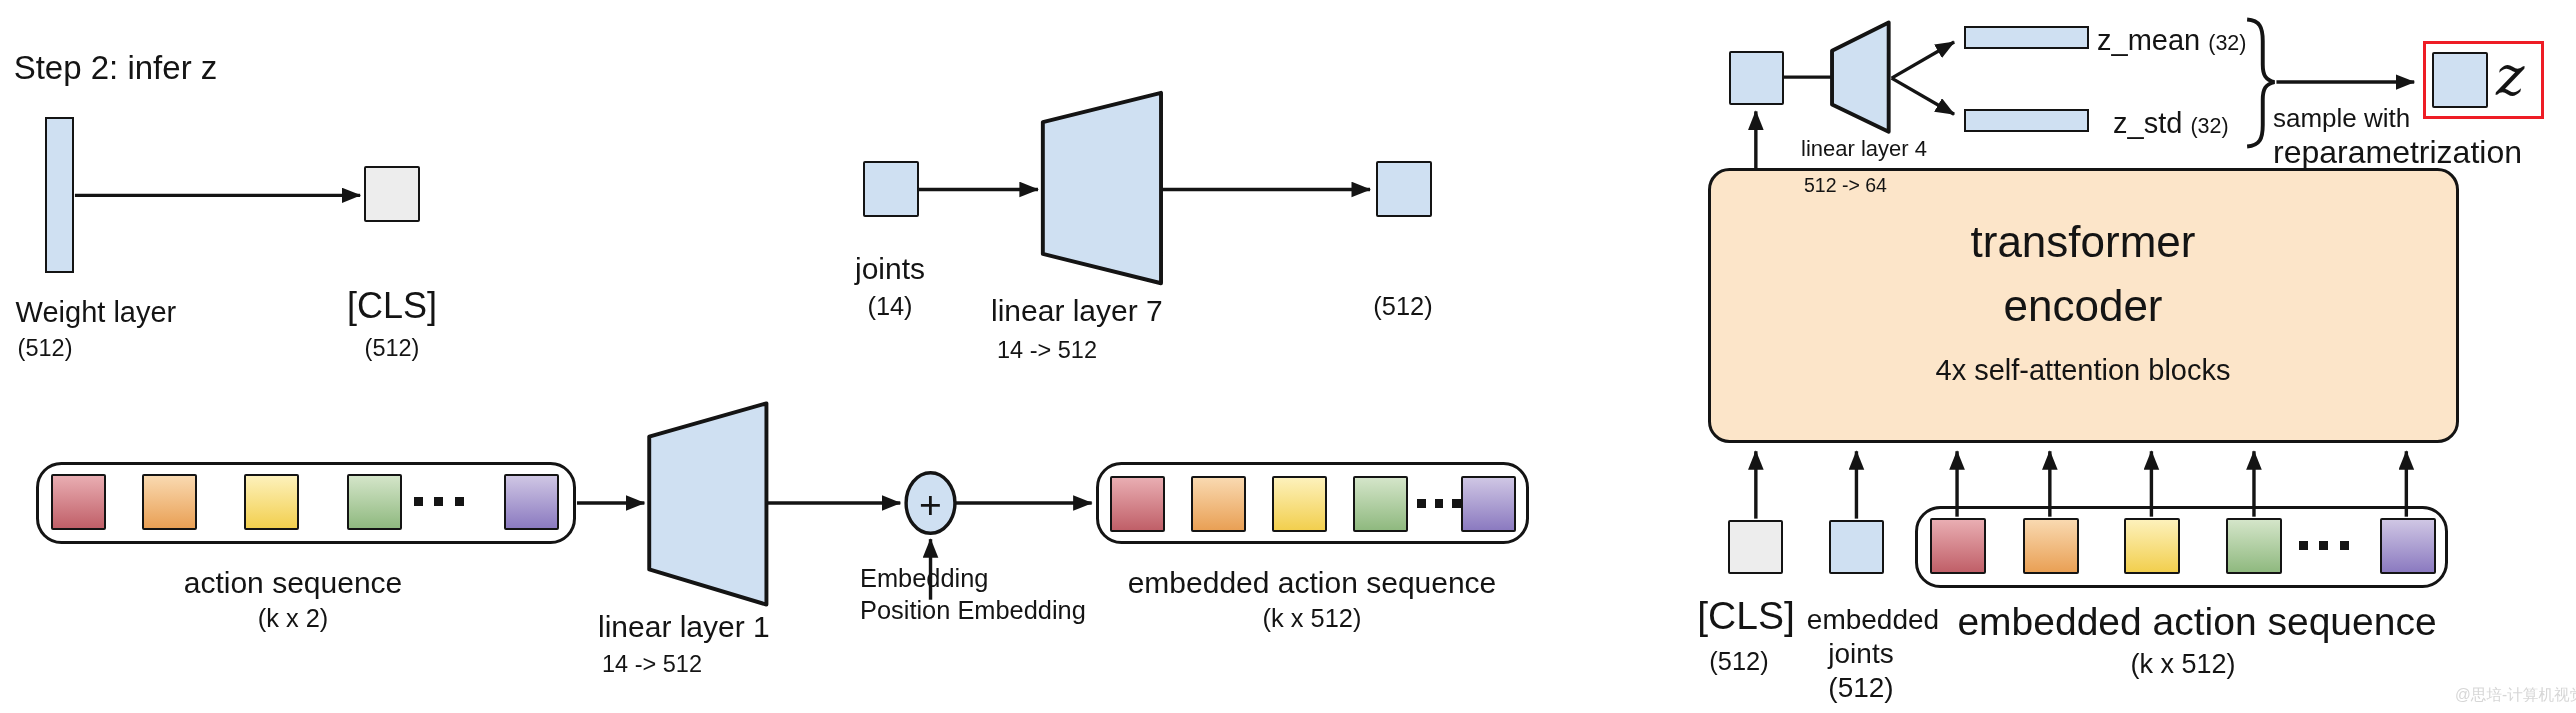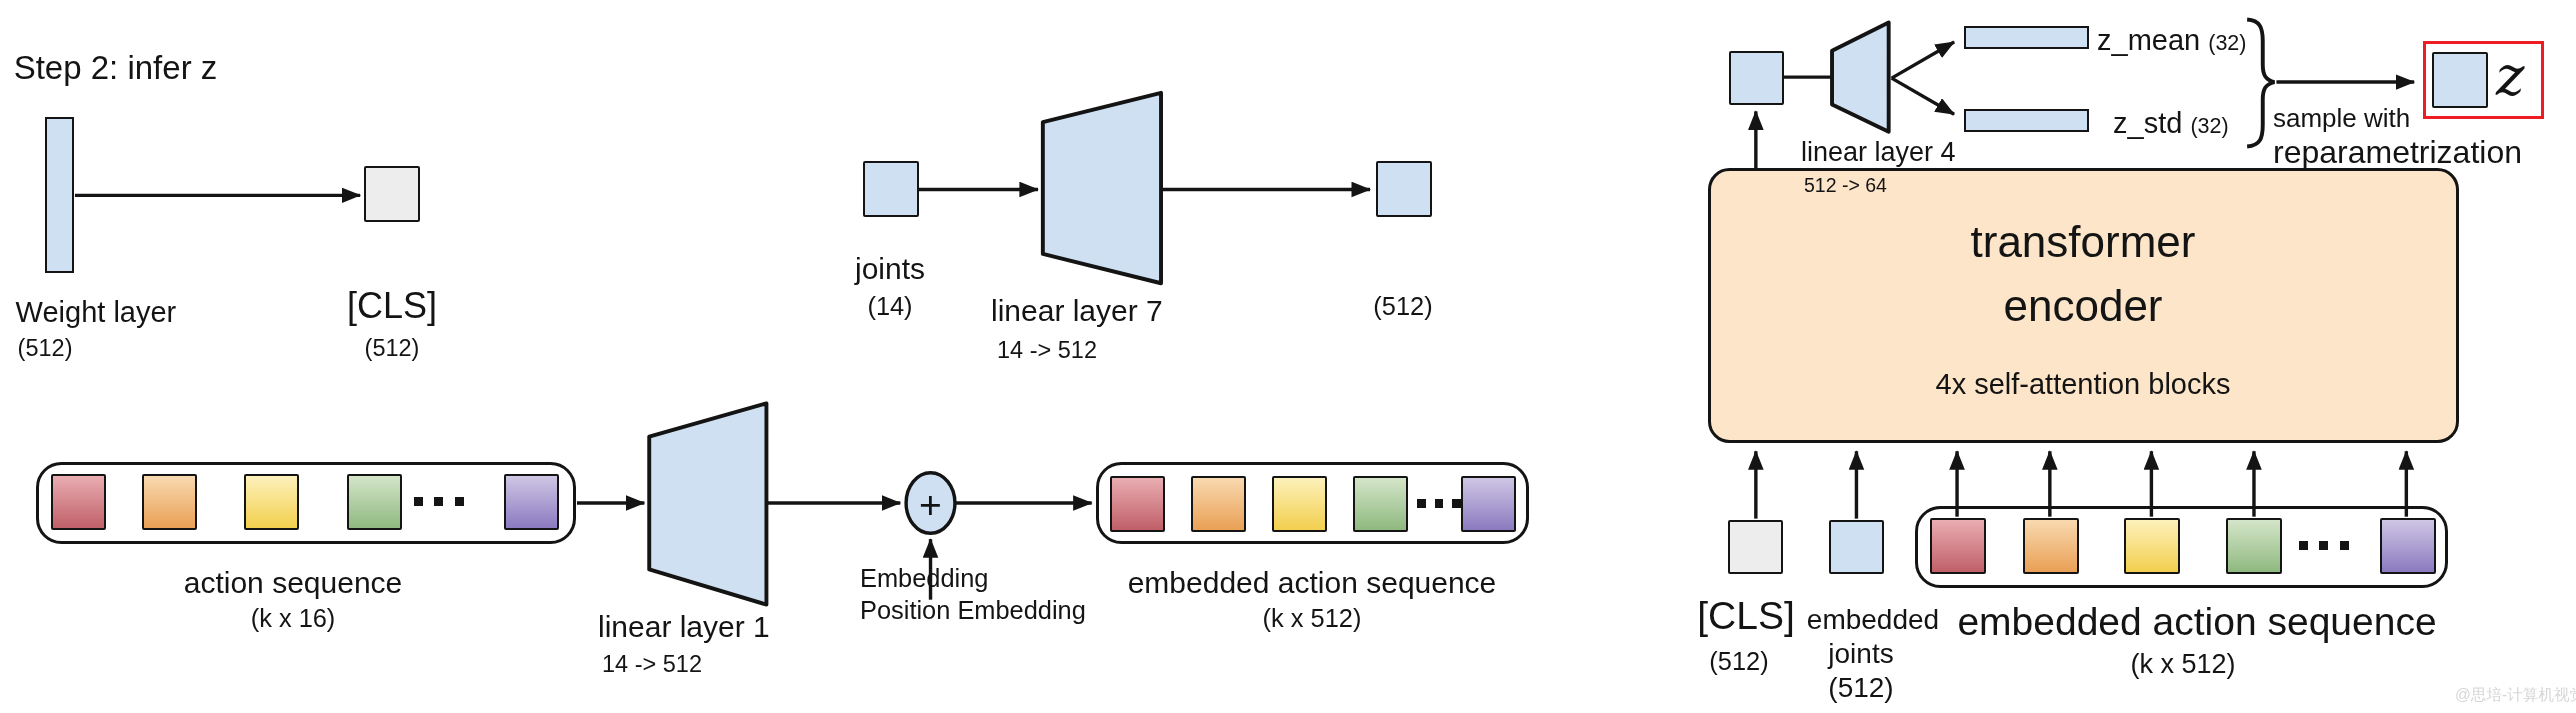--- a/index.html
+++ b/index.html
@@ -130,40 +130,40 @@
   <div class="lbl txt ctr" style="left:392px;top:286px;font-size:36px;">[CLS]</div>
   <div class="lbl txt ctr" style="left:392px;top:335px;font-size:23.5px;">(512)</div>
 
   <div class="lbl txt ctr" style="left:890px;top:252px;font-size:30px;">joints</div>
   <div class="lbl txt ctr" style="left:890px;top:292px;font-size:25.4px;">(14)</div>
   <div class="lbl txt" style="left:991px;top:294px;font-size:30px;">linear layer 7</div>
   <div class="lbl txt" style="left:997px;top:337px;font-size:23.5px;">14 -&gt; 512</div>
   <div class="lbl txt ctr" style="left:1403px;top:292px;font-size:25.4px;">(512)</div>
 
   <div class="lbl txt ctr" style="left:293px;top:566px;font-size:30px;">action sequence</div>
-  <div class="lbl txt ctr" style="left:293px;top:604px;font-size:25.4px;">(k x 16)</div>
+  <div class="lbl txt ctr" style="left:293px;top:604px;font-size:25.4px;">(k x 2)</div>
   <div class="lbl txt" style="left:598px;top:610px;font-size:30px;">linear layer 1</div>
   <div class="lbl txt" style="left:602px;top:651px;font-size:23.5px;">14 -&gt; 512</div>
   <div class="lbl txt" style="left:919px;top:483px;font-size:39px;font-weight:400;">+</div>
   <div class="lbl txt" style="left:860px;top:564px;font-size:25.4px;">Embedding</div>
   <div class="lbl txt" style="left:860px;top:596px;font-size:25.4px;">Position Embedding</div>
   <div class="lbl txt ctr" style="left:1312px;top:566px;font-size:30px;">embedded action sequence</div>
   <div class="lbl txt ctr" style="left:1312px;top:604px;font-size:25.4px;">(k x 512)</div>
 
-  <div class="lbl txt" style="left:1801px;top:137px;font-size:27px;">linear layer 4</div>
+  <div class="lbl txt" style="left:1801px;top:137px;font-size:22px;">linear layer 4</div>
   <div class="lbl txt" style="left:1804px;top:175px;font-size:19.5px;">512 -&gt; 64</div>
   <div class="lbl txt" style="left:2097px;top:23.5px;font-size:29px;"><span>z_mean</span> <span style="font-size:21.5px;">(32)</span></div>
   <div class="lbl txt" style="left:2113px;top:107px;font-size:29px;"><span>z_std</span> <span style="font-size:21.5px;">(32)</span></div>
   <div class="lbl txt" style="left:2273px;top:104px;font-size:26px;">sample with</div>
   <div class="lbl txt" style="left:2273px;top:135px;font-size:32px;">reparametrization</div>
   <div class="lbl txt zmath" style="left:2496px;top:47px;font-size:54px;">z</div>
 
   <div class="lbl txt ctr" style="left:2083px;top:281px;font-size:44px;">encoder</div>
   <div class="lbl txt ctr" style="left:2083px;top:217px;font-size:44px;">transformer</div>
-  <div class="lbl txt ctr" style="left:2083px;top:368px;font-size:29px;">4x self-attention blocks</div>
+  <div class="lbl txt ctr" style="left:2083px;top:354px;font-size:29px;">4x self-attention blocks</div>
 
   <div class="lbl txt ctr" style="left:1746px;top:594px;font-size:39px;">[CLS]</div>
   <div class="lbl txt ctr" style="left:1739px;top:647px;font-size:25.4px;">(512)</div>
   <div class="lbl txt ctr" style="left:1861px;top:604px;font-size:28px;margin-left:12px;">embedded</div>
   <div class="lbl txt ctr" style="left:1861px;top:638px;font-size:28px;">joints</div>
   <div class="lbl txt ctr" style="left:1861px;top:672px;font-size:28px;">(512)</div>
   <div class="lbl txt ctr" style="left:2197px;top:600px;font-size:39px;">embedded action sequence</div>
   <div class="lbl txt ctr" style="left:2183px;top:649px;font-size:27px;">(k x 512)</div>
 
   <div class="lbl txt wmark" style="left:2455px;top:686px;font-size:15.6px;">@思培-计算机视觉</div>

